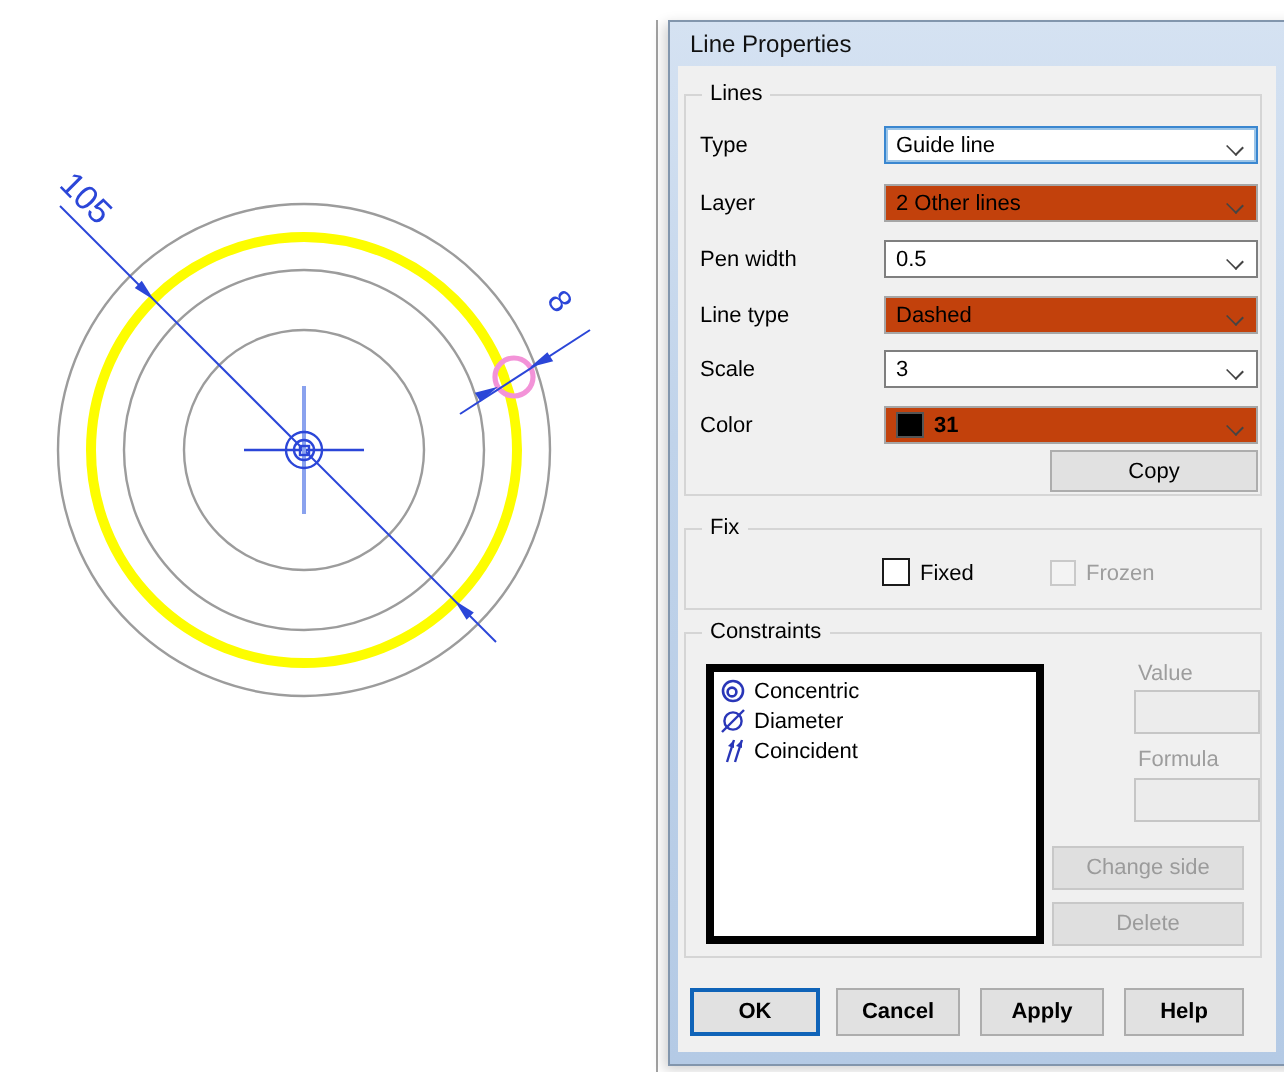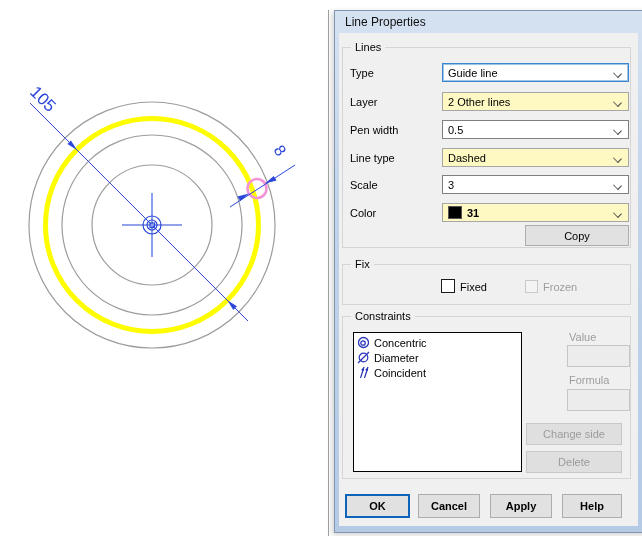--- a/index.html
+++ b/index.html
@@ -25,41 +25,41 @@
              background:#f0f0f0; font-size:11px; color:#000; }
 
   .groupbox { position:absolute; border:1px solid #d5d5d5; }
   .groupbox .gb-label { position:absolute; top:-7px; left:8px; background:#f0f0f0;
                         padding:0 4px; font-size:11px; color:#000; }
 
   .fld-label { position:absolute; left:11px; font-size:11px; color:#000; }
   .combo { position:absolute; left:103px; width:187px; height:19px; background:#fff;
            border:1px solid #7f7f7f; display:flex; align-items:center;
            padding-left:5px; font-size:11px; }
-  .combo.gray { background:#fef9c3; border-color:#a6a6a6; }
+  .combo.gray { background:#c2410c; border-color:#a6a6a6; }
   .combo.focused { border:1px solid #3a87d0; box-shadow:inset 0 0 0 1px #9cc5e8; }
   .chev { position:absolute; right:7px; top:6px; width:7px; height:7px;
           border-right:1px solid #444; border-bottom:1px solid #444;
           transform:rotate(45deg) scale(1,0.8); transform-origin:center; }
   .swatch { width:14px; height:13px; background:#000; border:1px solid #555;
             margin-right:5px; flex:0 0 auto; }
 
   .btn { position:absolute; background:#e1e1e1; border:1px solid #adadad;
          font-size:11px; color:#000; text-align:center; }
   .btn.default { border:2px solid #0f63b8; }
   .btn.disabled { background:#dfdfdf; border-color:#c8c8c8; color:#9b9b9b; }
 
   .checkbox { position:absolute; width:14px; height:14px; background:#fff;
               border:1px solid #1a1a1a; }
   .checkbox.disabled { width:13px; height:13px; background:#f3f3f3; border-color:#c9c9c9; }
   .cb-label { position:absolute; font-size:11px; color:#000; }
   .cb-label.disabled { color:#9d9d9d; }
 
   .listbox { position:absolute; left:10px; top:15px; width:169px; height:140px;
-             background:#fff; border:1px solid #000000; padding-top:2px; }
+             background:#fff; border:4px solid #000000; padding-top:2px; }
   .list-item { display:flex; align-items:center; height:15px; padding-left:3px;
                font-size:11px; color:#000; }
   .list-item svg { margin-right:4px; flex:0 0 auto; }
 
   .mini-label { position:absolute; left:230px; font-size:11px; color:#9d9d9d; }
   .mini-input { position:absolute; left:228px; width:63px; height:22px;
                 background:#ececec; border:1px solid #c6c6c6; }
 
   .dlg-btn-row .btn { height:24px; line-height:20px;font-weight:bold; }
 </style>

